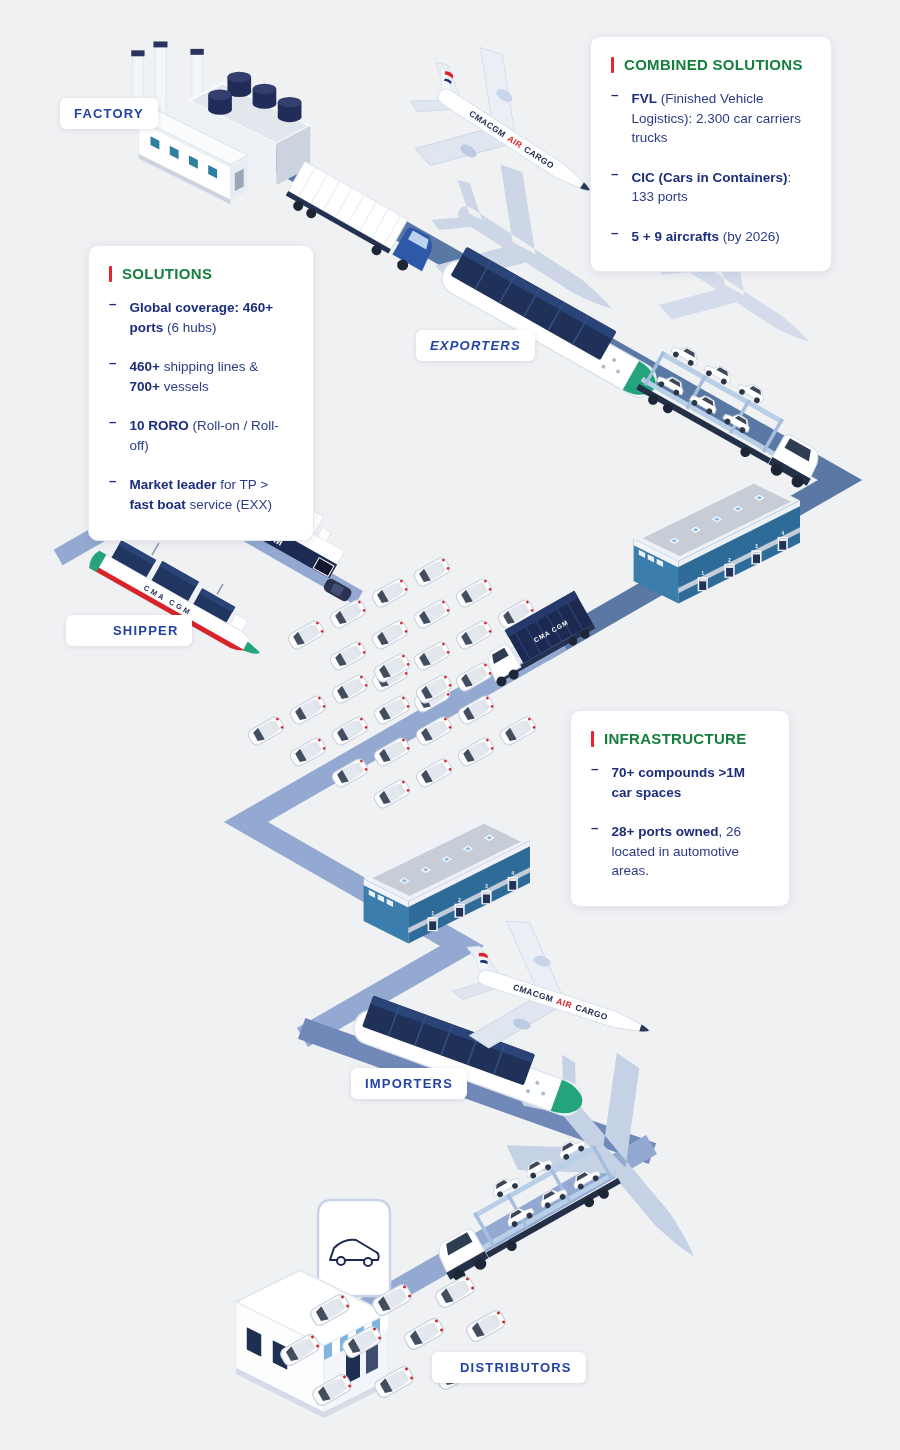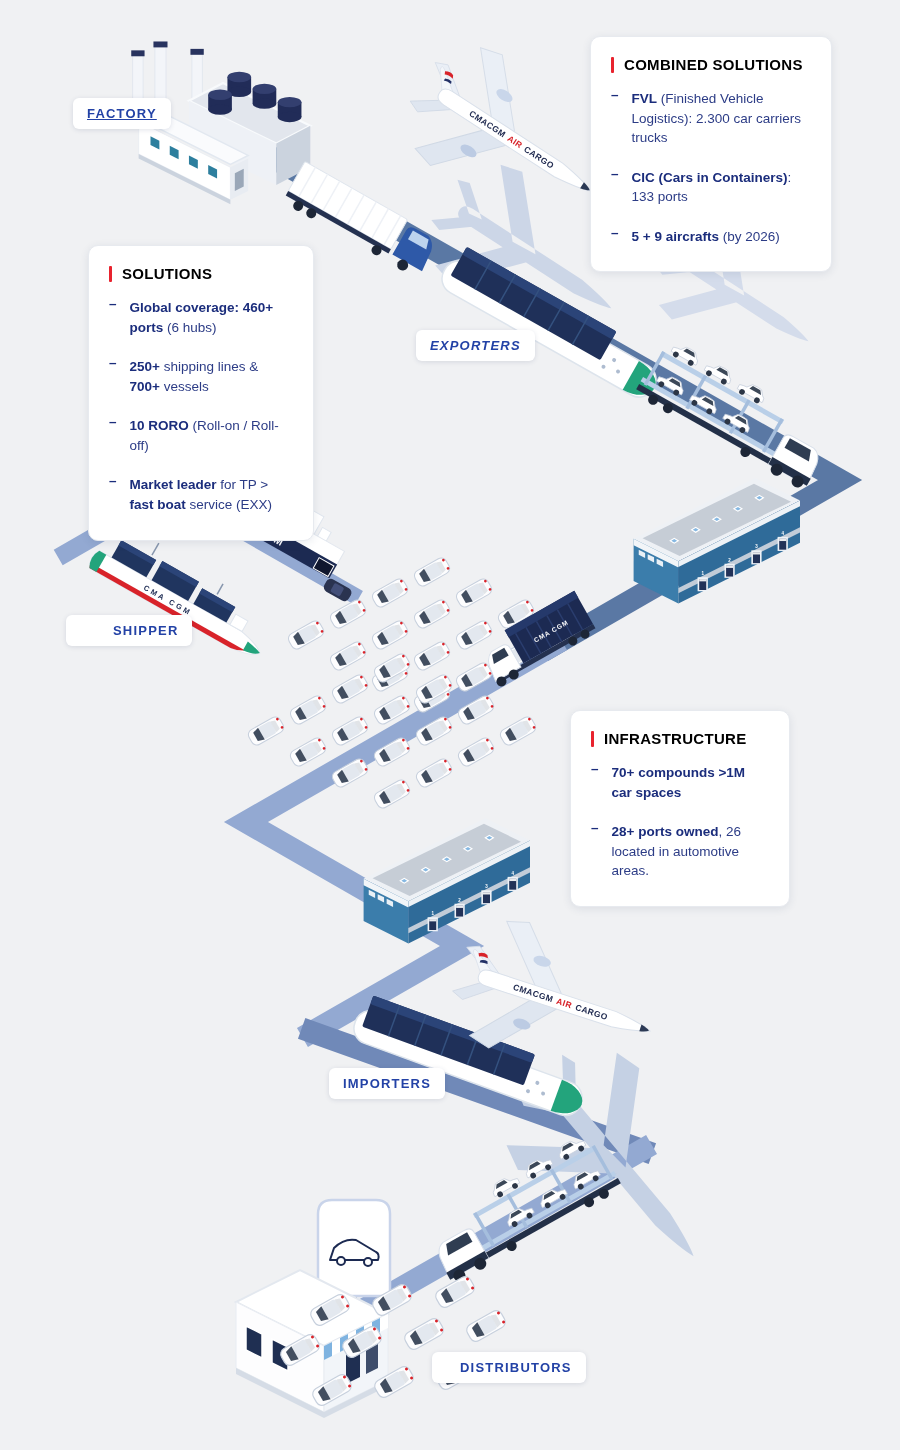--- a/index.html
+++ b/index.html
@@ -22,21 +22,21 @@
     position:absolute;z-index:3;
     background:#ffffff;
     border:1px solid #e7eaef;
     border-radius:10px;
     box-shadow:0 2px 8px rgba(40,60,100,.10);
     padding:19px 20px 21px 20px;
     box-sizing:border-box;
   }
   .card-title{
     display:flex;align-items:center;gap:10px;
-    font-size:15px;font-weight:bold;color:#000000;
+    font-size:15px;font-weight:bold;color:#15803d;
     letter-spacing:.3px;margin-bottom:4px;
   }
   .card-title .bar{
     display:inline-block;width:3px;height:16px;
     background:#e8232e;border-radius:1px;flex:0 0 auto;
   }
   .bullet{display:flex;gap:9px;margin-top:12px;}
   .bullet .dash{
     font-weight:bold;color:#1b2d7c;flex:0 0 auto;
     font-size:13.5px;line-height:1.45;
@@ -384,24 +384,24 @@
     <use href="#car-top" transform="translate(300,1350) rotate(150.5) scale(1.15)"></use>
     <use href="#car-top" transform="translate(362,1342) rotate(150.5) scale(1.15)"></use>
     <use href="#car-top" transform="translate(424,1334) rotate(150.5) scale(1.15)"></use>
     <use href="#car-top" transform="translate(486,1326) rotate(150.5) scale(1.15)"></use>
     <use href="#car-top" transform="translate(332,1390) rotate(150.5) scale(1.15)"></use>
     <use href="#car-top" transform="translate(394,1382) rotate(150.5) scale(1.15)"></use>
     <use href="#car-top" transform="translate(456,1374) rotate(150.5) scale(1.15)"></use>
   </g>
 </svg>
 
-<div class="map-label" style="left:73px;top:98px;text-decoration:underline;">FACTORY</div>
+<div class="map-label" style="left:60px;top:98px;">FACTORY</div>
 <div class="map-label" style="left:416px;top:330px;font-style:italic;">EXPORTERS</div>
 <div class="map-label" style="left:66px;top:615px;padding-left:47px;">SHIPPER</div>
-<div class="map-label" style="left:329px;top:1068px;">IMPORTERS</div>
+<div class="map-label" style="left:351px;top:1068px;">IMPORTERS</div>
 <div class="map-label" style="left:432px;top:1352px;padding-left:28px;">DISTRIBUTORS</div>
 
 <div class="card" style="left:590px;top:36px;width:242px;">
   <div class="card-title">
     <span class="bar"></span>
     <span>COMBINED SOLUTIONS</span>
   </div>
   <div>
         <div class="bullet">
           <span class="dash">–</span>
@@ -423,21 +423,21 @@
     <span class="bar"></span>
     <span>SOLUTIONS</span>
   </div>
   <div>
         <div class="bullet">
           <span class="dash">–</span>
           <p><strong>Global coverage: 460+ ports</strong><span> (6 hubs)</span></p>
         </div>
         <div class="bullet">
           <span class="dash">–</span>
-          <p><strong>250+</strong><span> shipping lines &amp; </span><strong>700+</strong><span> vessels</span></p>
+          <p><strong>460+</strong><span> shipping lines &amp; </span><strong>700+</strong><span> vessels</span></p>
         </div>
         <div class="bullet">
           <span class="dash">–</span>
           <p><strong>10 RORO</strong><span> (Roll-on / Roll-off)</span></p>
         </div>
         <div class="bullet">
           <span class="dash">–</span>
           <p><strong>Market leader</strong><span> for TP &gt; </span><strong>fast boat</strong><span> service (EXX)</span></p>
         </div>
       </div>

